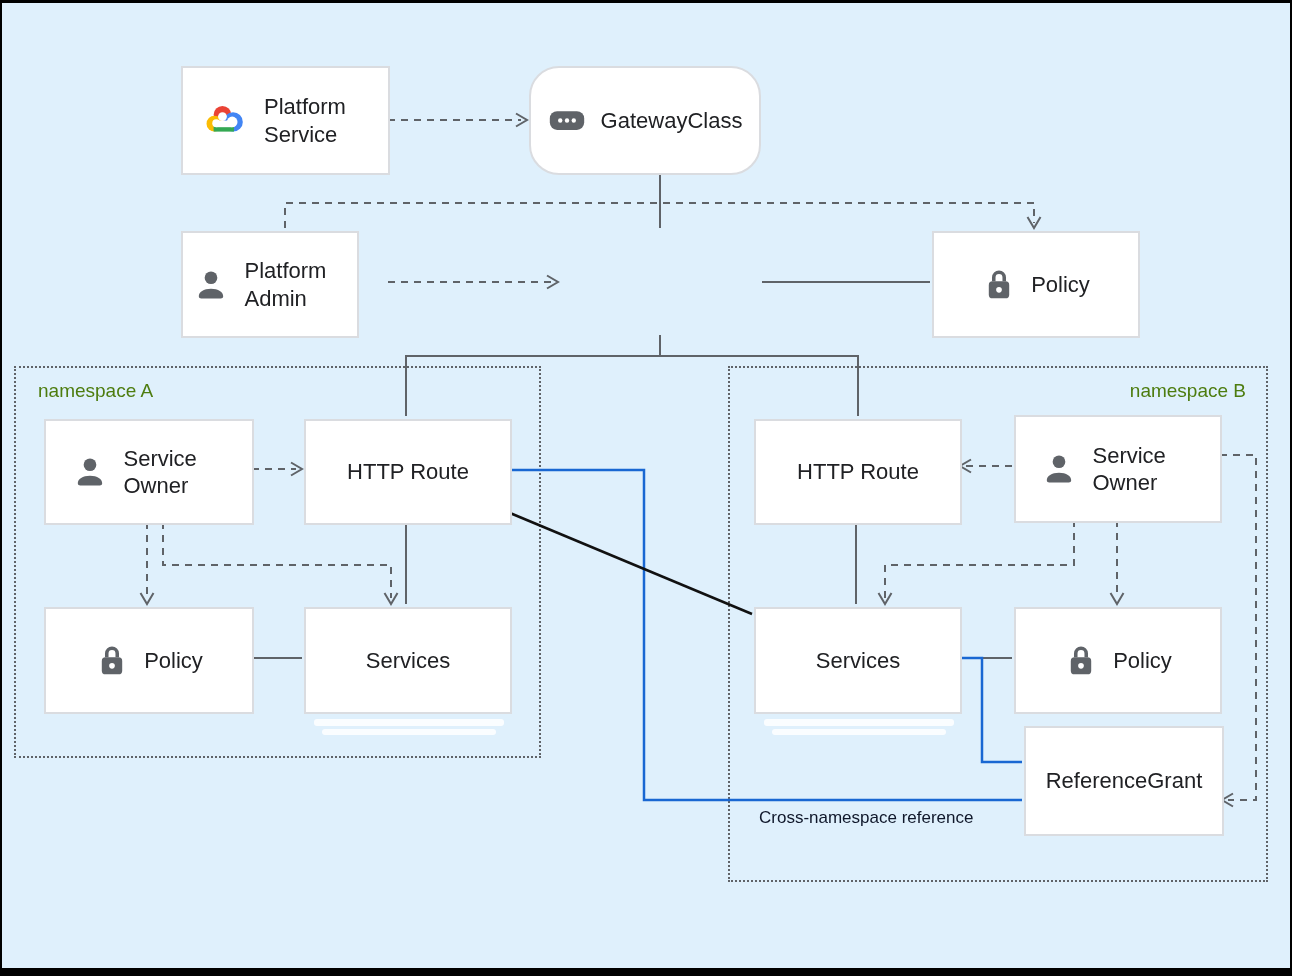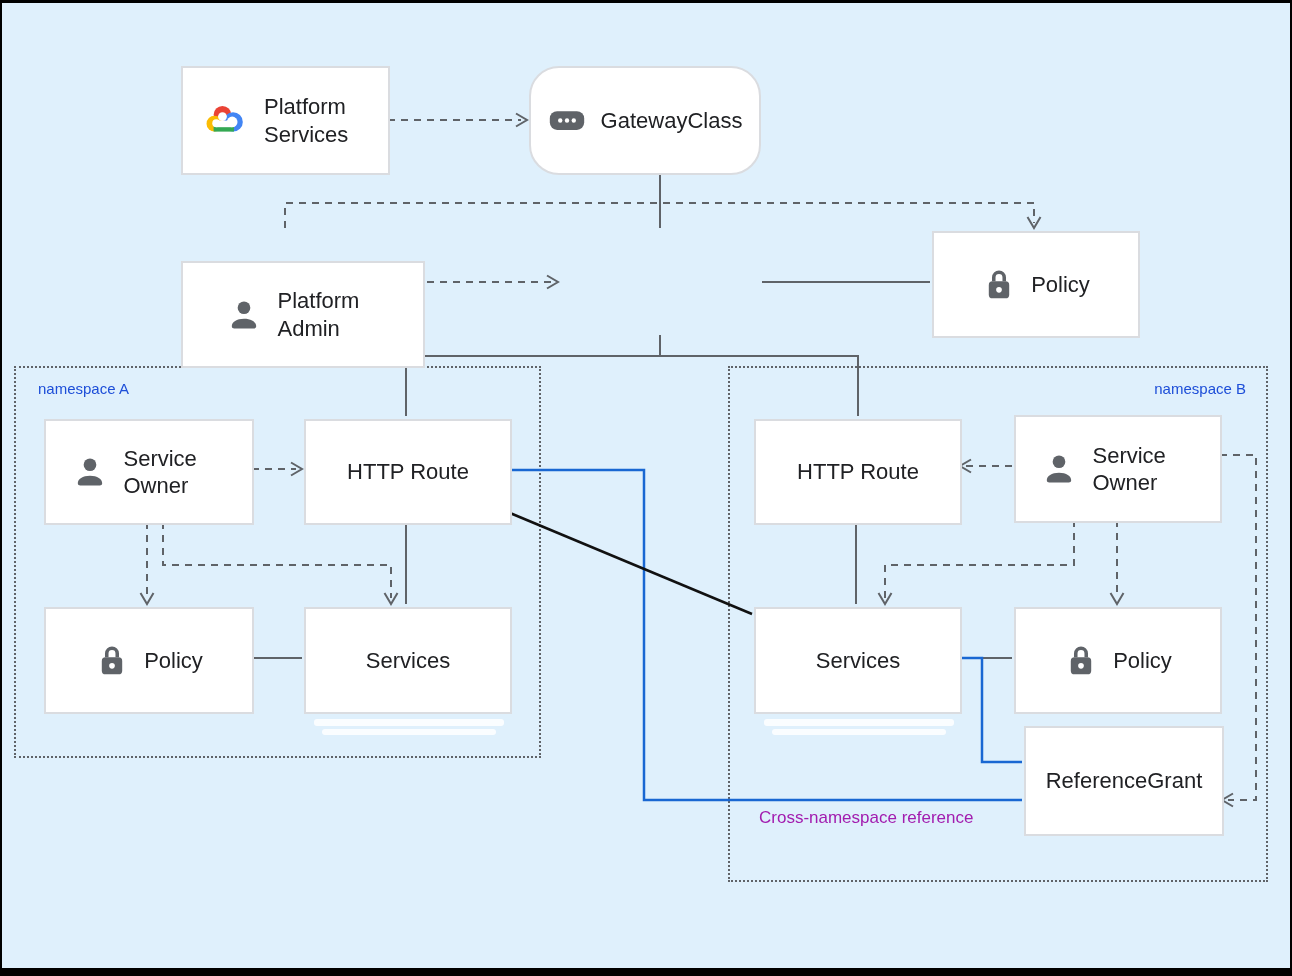--- a/index.html
+++ b/index.html
@@ -16,21 +16,21 @@
     background:#dff0fc;
   }
   .ns{
     position:absolute;
     border:2px dotted #5f6368;
     box-sizing:border-box;
     background:transparent;
   }
   .ns-label{
     position:absolute;
-    font-size:15px;color:#1d4ed8;
+    font-size:19px;color:#4d7c0f;
     white-space:nowrap;
   }
   svg.wires{position:absolute;left:0;top:0;}
   .node{
     position:absolute;
     background:#fff;
     border:2px solid #dadce0;
     box-sizing:border-box;
     display:flex;align-items:center;justify-content:center;
     gap:15px;
@@ -117,38 +117,38 @@
         <circle cx="22" cy="14" r="10" fill="#ea4335"></circle>
         <circle cx="13" cy="24" r="9" fill="#fbbc04"></circle>
         <circle cx="34" cy="22" r="11" fill="#4285f4"></circle>
         <rect x="12" y="24" width="23" height="9" fill="#34a853"></rect>
         <circle cx="22" cy="16" r="5" fill="#fff"></circle>
         <circle cx="15" cy="23.5" r="4.5" fill="#fff"></circle>
         <circle cx="33" cy="22" r="6" fill="#fff"></circle>
         <rect x="15" y="20.5" width="18" height="7.5" fill="#fff"></rect>
       </svg>
     </span>
-    <span class="label w2">Platform Services</span>
+    <span class="label w2">Platform Service</span>
   </div>
 
   <div class="node" style="left:527px;top:63px;width:232px;height:109px;border-radius:30px;">
     <span class="icon">
       <svg width="38" height="25" viewBox="0 0 36 24">
         <g fill="#5f6368">
           <rect x="1.5" y="3" width="33" height="18" rx="7"></rect>
         </g>
         <circle cx="11.5" cy="12" r="2.1" fill="#fff"></circle>
         <circle cx="18" cy="12" r="2.1" fill="#fff"></circle>
         <circle cx="24.5" cy="12" r="2.1" fill="#fff"></circle>
       </svg>
     </span>
     <span class="label">GatewayClass</span>
   </div>
 
-  <div class="node" style="left:179px;top:228px;width:244px;height:107px;margin-top:30px;">
+  <div class="node" style="left:179px;top:228px;width:178px;height:107px;">
     <span class="icon">
       <svg width="38" height="38" viewBox="0 0 24 24">
         <g fill="#5f6368">
           <circle cx="12" cy="7.4" r="4"></circle>
           <path d="M12 14.4c-4.6 0-7.7 2.1-7.7 4.7 0 .9.7 1.4 1.5 1.4h12.4c.8 0 1.5-.5 1.5-1.4 0-2.6-3.1-4.7-7.7-4.7z"></path>
         </g>
       </svg>
     </span>
     <span class="label w2">Platform Admin</span>
   </div>
@@ -234,16 +234,16 @@
         <circle cx="12" cy="15.4" r="2" fill="#fff"></circle>
       </svg>
     </span>
     <span class="label">Policy</span>
   </div>
 
   <div class="node" style="left:1022px;top:723px;width:200px;height:110px;">
     <span class="label">ReferenceGrant</span>
   </div>
 
-  <div class="annotation" style="left:757px;top:805px;color:#a21caf;">Cross-namespace reference</div>
+  <div class="annotation" style="left:757px;top:805px;color:#0f172a;">Cross-namespace reference</div>
 
 </div>
 </div>
 
 </body></html>

